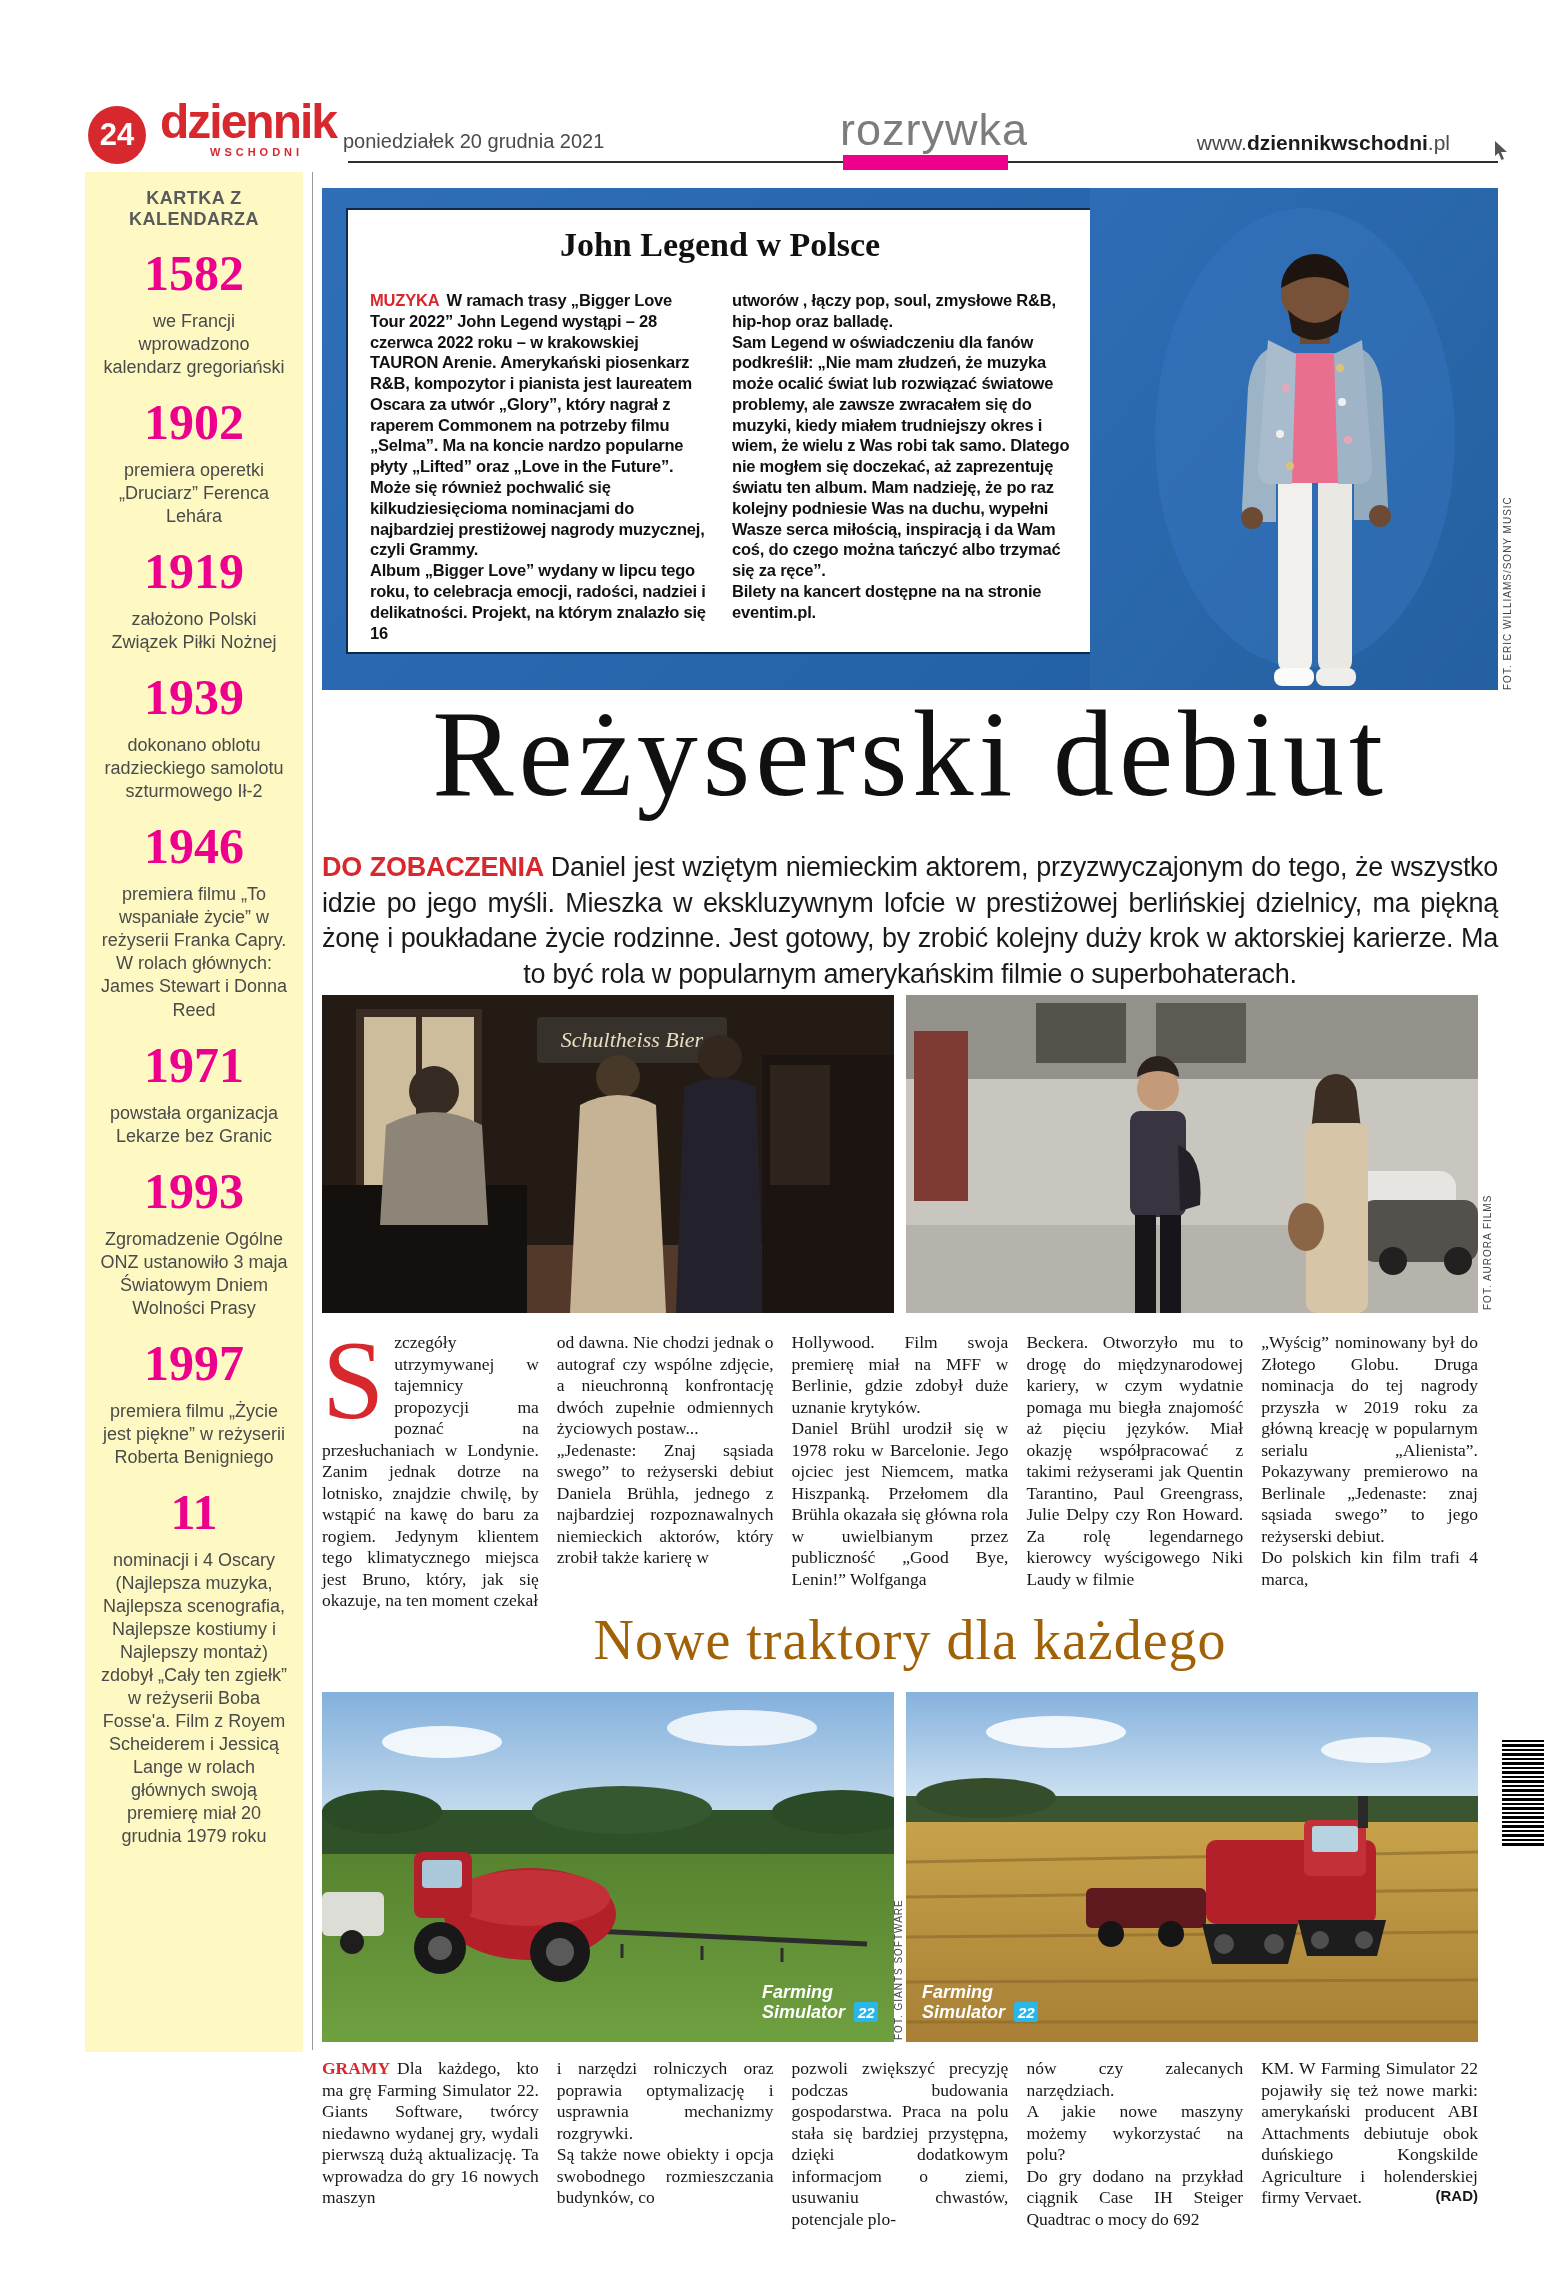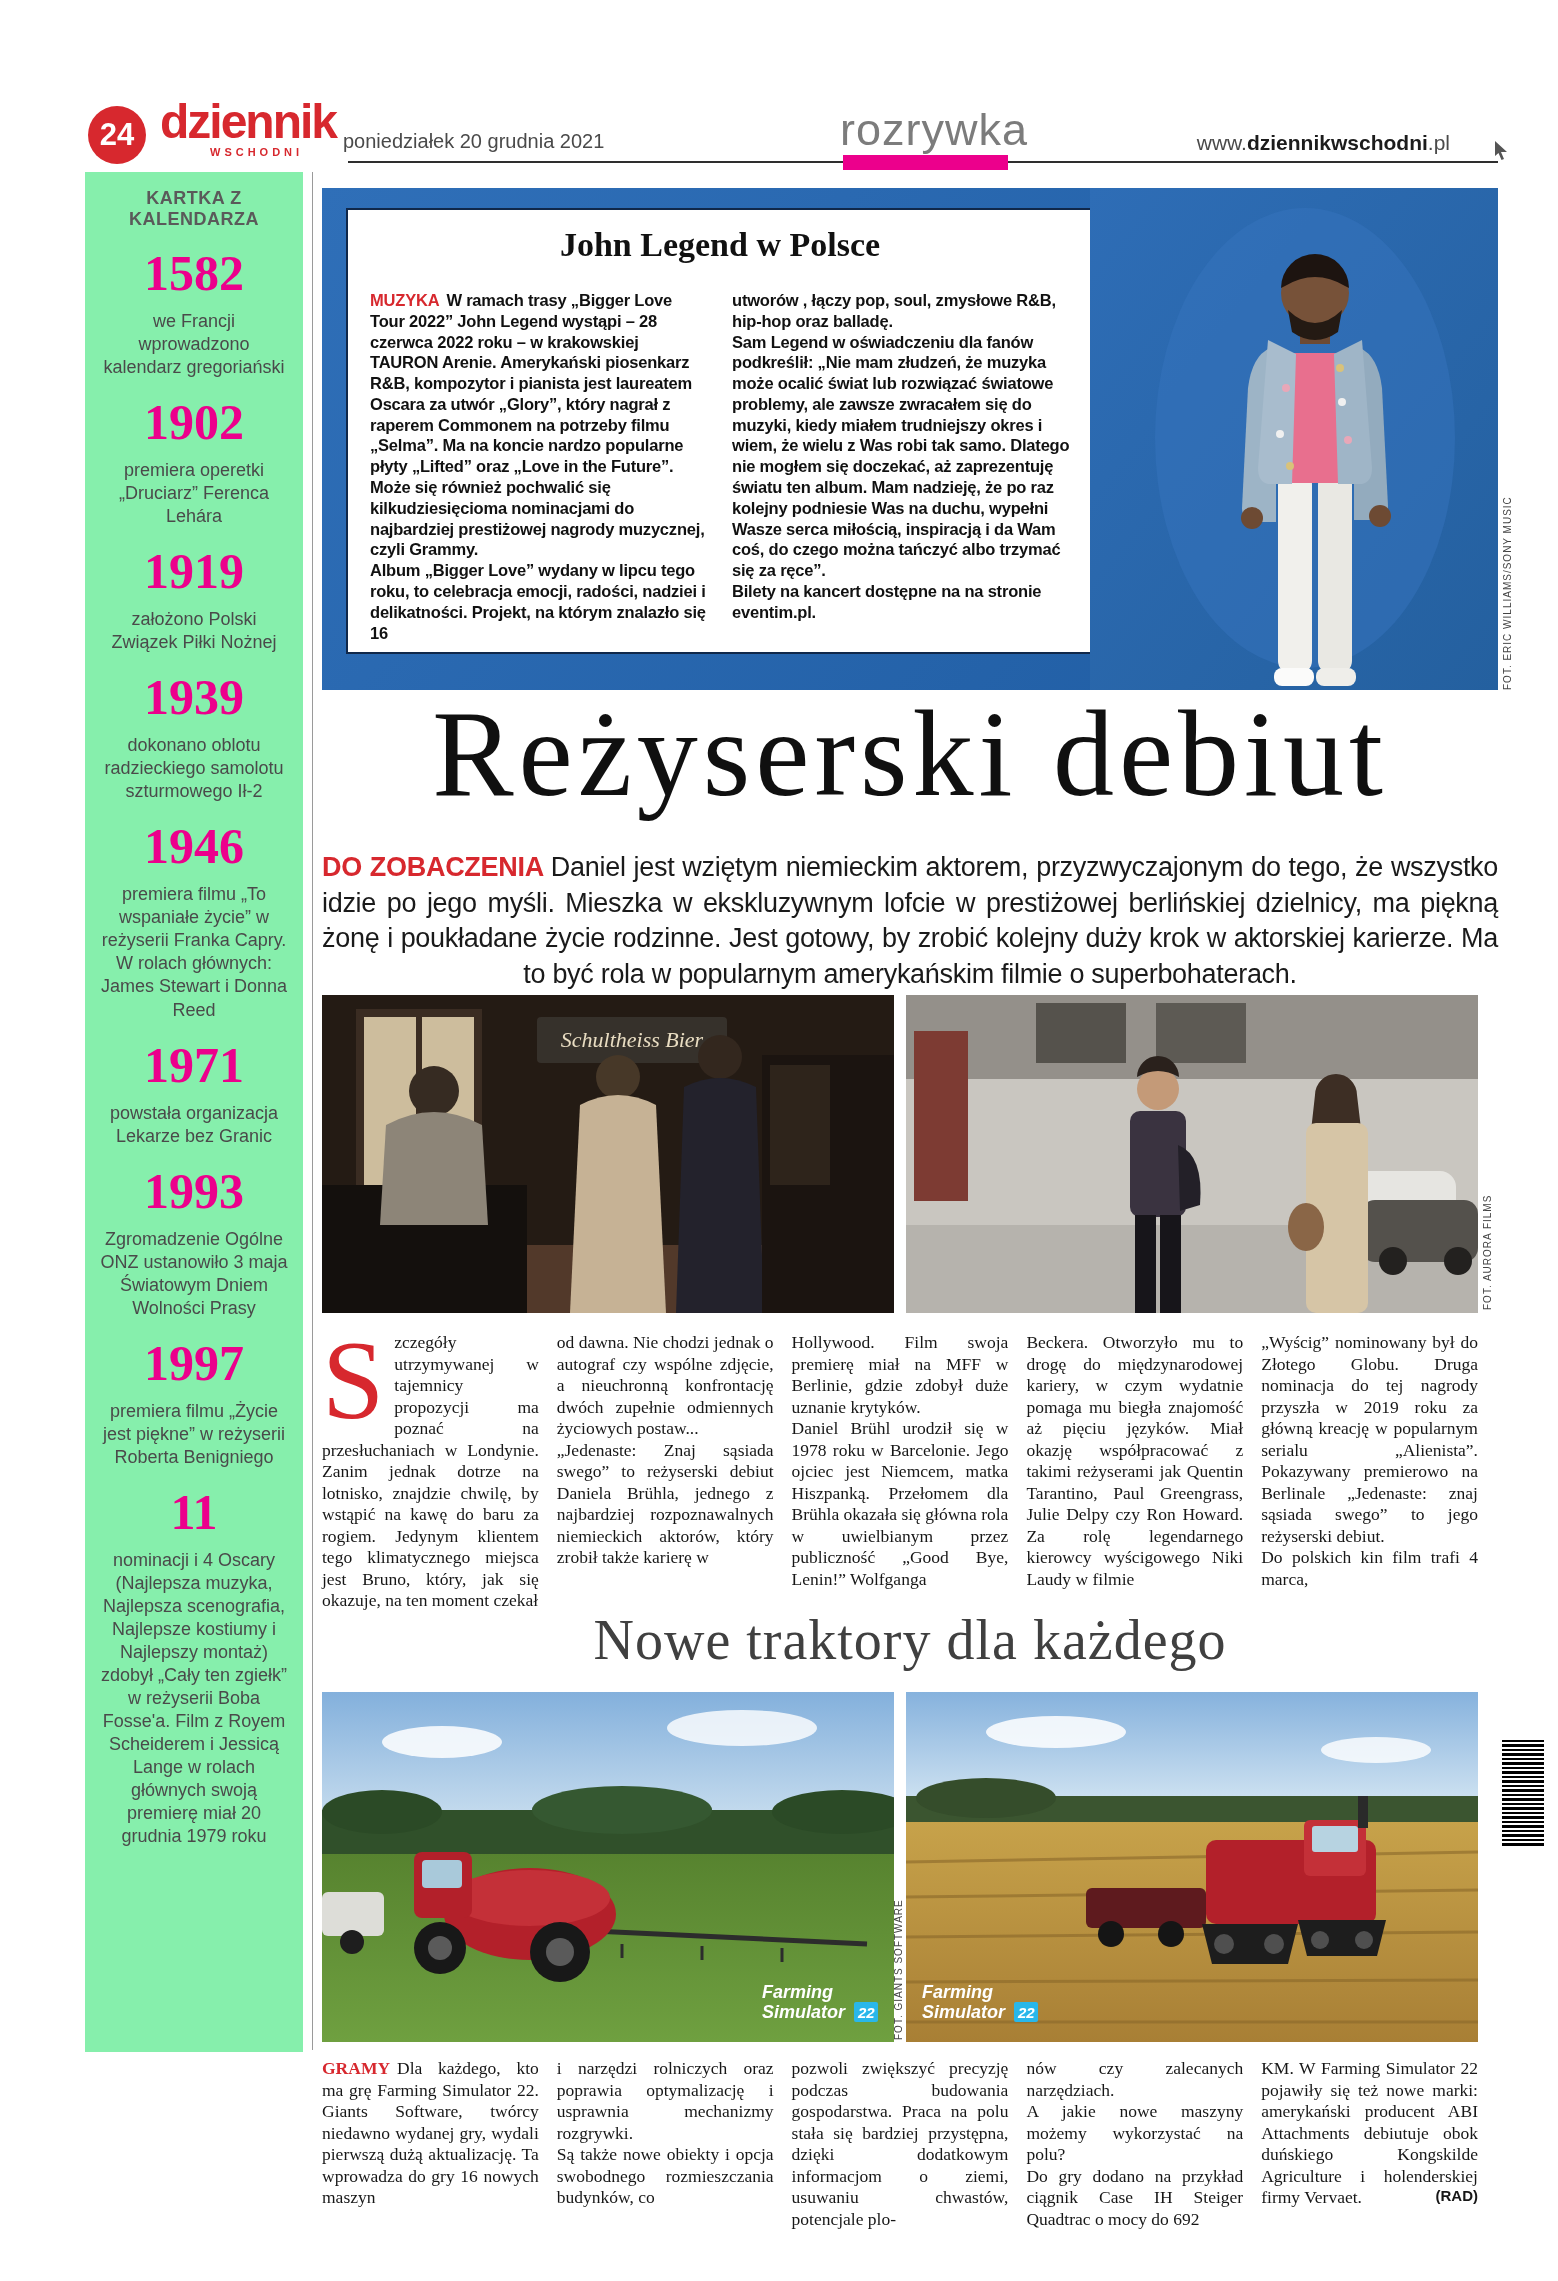--- a/index.html
+++ b/index.html
@@ -13,21 +13,21 @@
   .logo-sub{left:210px;top:146px;font-size:11px;font-weight:700;color:#d7282e;letter-spacing:4px;}
   .issue-date{left:343px;top:130px;font-size:20px;color:#4a4a4a;}
   .head-rule{left:348px;top:161px;width:1150px;height:2px;background:#2e2e2e;}
   .section-title{left:840px;top:104px;width:170px;text-align:center;font-size:45px;color:#7c7c7c;letter-spacing:1px;}
   .section-bar{left:843px;top:155px;width:165px;height:15px;background:#ec008c;}
   .site-url{left:1050px;top:131px;width:400px;text-align:right;font-size:21px;color:#4a4a4a;}
   .site-url b{color:#1c1c1c;}
   .cursor-icon{left:1492px;top:140px;}
 
   
-  .sidebar{left:85px;top:172px;width:218px;height:1880px;background:#86efac;box-sizing:border-box;padding:16px 14px;}
+  .sidebar{left:85px;top:172px;width:218px;height:1880px;background:#fef9c3;box-sizing:border-box;padding:16px 14px;}
   .sidebar-title{font-size:18px;font-weight:700;color:#5a5a5a;text-align:center;letter-spacing:.5px;margin-bottom:6px;}
   .cal-year{font-family:"Liberation Serif",serif;font-weight:700;font-size:50px;color:#ec008c;text-align:center;margin:14px 0 8px;}
   .cal-text{font-size:18px;line-height:1.28;color:#4a4a4a;text-align:center;}
   .side-rule{left:312px;top:172px;width:1px;height:1878px;background:#9a9a9a;}
 
   
   .blue-box{left:322px;top:188px;width:1176px;height:502px;background:linear-gradient(135deg,#2f6fb8,#1f5ca2);}
   .legend-card{left:24px;top:20px;width:748px;height:446px;background:#fff;border:2px solid #10284a;box-sizing:border-box;}
   .legend-title{font-family:"Liberation Serif",serif;font-weight:700;font-size:34px;text-align:center;margin:16px 0 26px;color:#111;}
   .legend-cols{display:flex;gap:24px;padding:0 22px;}
@@ -40,21 +40,21 @@
     font-size:122px;line-height:1.08;color:#101010;letter-spacing:5px;white-space:nowrap;}
   .lead{left:322px;top:850px;width:1176px;font-size:27px;line-height:1.32;color:#1a1a1a;text-align:justify;text-align-last:center;letter-spacing:-.3px;}
   .lead .kick{font-size:27px;}
   .photo{overflow:hidden;}
   .cols{left:322px;top:1332px;width:1156px;display:flex;gap:18px;}
   .col{flex:1;font-family:"Liberation Serif",serif;font-size:17.5px;line-height:1.23;text-align:justify;color:#171717;white-space:pre-line;}
   .dropcap{float:left;font-family:"Liberation Serif",serif;color:#d7282e;font-size:112px;line-height:88px;padding:4px 10px 0 0;}
 
   
   .tractor-headline{left:322px;top:1608px;width:1176px;text-align:center;font-family:"Liberation Serif",serif;
-    font-size:56px;color:#404040;letter-spacing:1px;}
+    font-size:56px;color:#a16207;letter-spacing:1px;}
   .cols2{left:322px;top:2058px;width:1156px;display:flex;gap:18px;}
   .byline{float:right;font-weight:700;font-family:"Liberation Sans",sans-serif;font-size:15px;}
 
   .game-logo{position:absolute;display:flex;align-items:flex-end;gap:5px;}
 
   .barcode{left:1502px;top:1740px;width:42px;height:108px;
     background:repeating-linear-gradient(180deg,#000 0 2px,#fff 2px 4px,#000 4px 7px,#fff 7px 9px);}
 </style>
 </head>
 <body>

